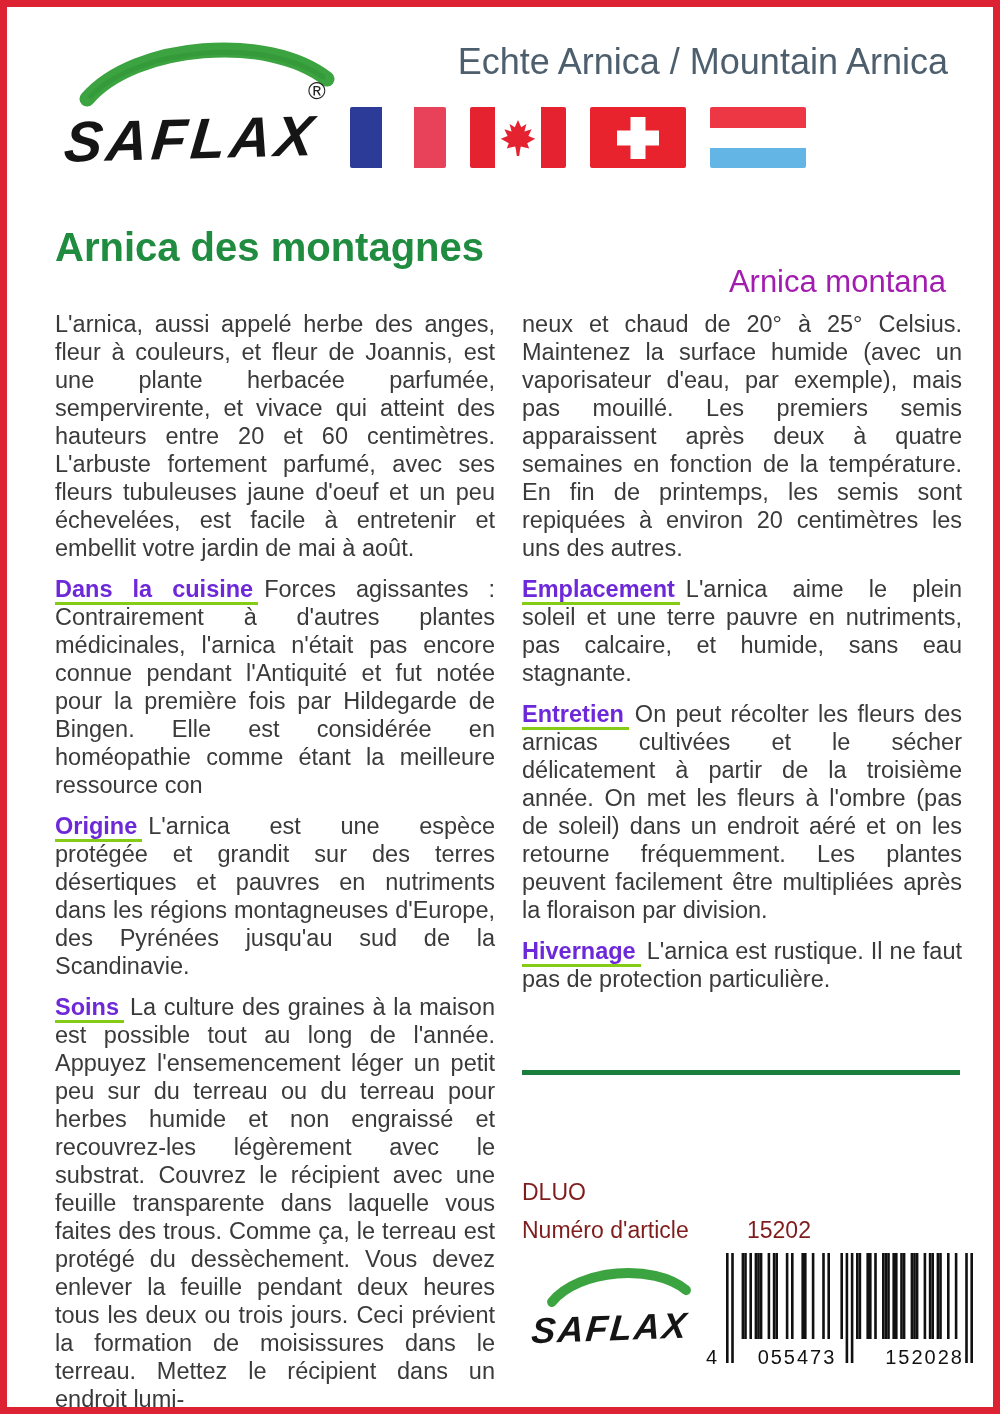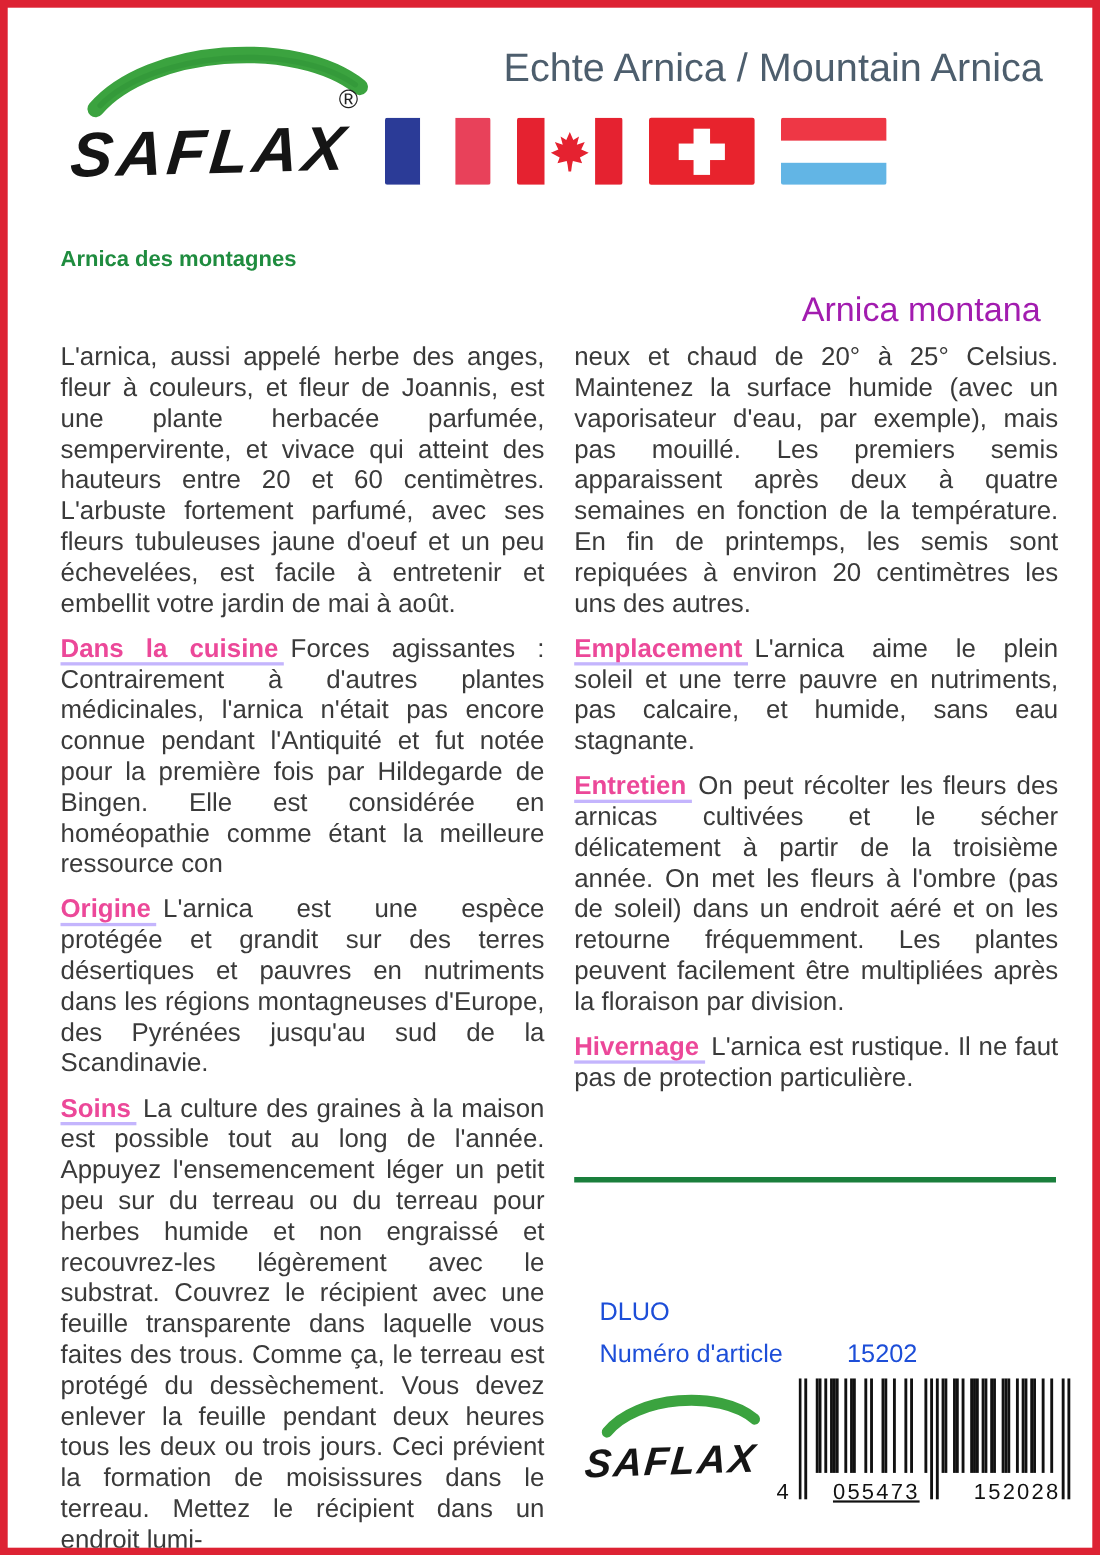--- a/index.html
+++ b/index.html
@@ -50,57 +50,57 @@
   .ch{background:#e8232d;}
   .ch .cross-v{position:absolute;left:50%;top:50%;width:15px;height:42px;background:#fff;transform:translate(-50%,-50%);}
   .ch .cross-h{position:absolute;left:50%;top:50%;width:42px;height:15px;background:#fff;transform:translate(-50%,-50%);}
   
   .lu .h1{top:0;height:34%;background:#ee3745;}
   .lu .h2{top:34%;height:33%;background:#ffffff;}
   .lu .h3{bottom:0;height:33%;background:#62b5e5;}
   
   .title-fr{
     position:absolute;left:48px;top:218px;margin:0;
-    font-size:20px;font-weight:bold;color:#1f8c3f;
+    font-size:40px;font-weight:bold;color:#1f8c3f;
   }
   .title-latin{
     position:absolute;right:47px;top:257px;margin:0;
     font-size:31px;font-weight:normal;color:#a21caf;
   }
   
   .col{position:absolute;top:303px;width:440px;
     font-size:23.5px;line-height:28px;text-align:justify;}
   .col-left{left:48px;}
   .col-right{left:515px;}
   .col p{margin:0 0 13px 0;}
   .shead{
-    color:#ec4899;font-weight:bold;
-    border-bottom:3px solid #c4b5fd;
+    color:#6d28d9;font-weight:bold;
+    border-bottom:3px solid #84cc16;
     padding-right:5px;margin-right:6px;
   }
   
   .footer{position:absolute;left:515px;top:1063px;width:452px;}
   .hr{width:438px;height:5px;background:#1a7f3c;}
-  .meta{margin-top:98px;font-size:23px;color:#1d4ed8;margin-left:23px;}
+  .meta{margin-top:98px;font-size:23px;color:#7f1d1d;}
   .meta .row{display:grid;grid-template-columns:225px 1fr;line-height:38px;}
   .bottom{position:relative;margin-top:10px;height:120px;}
   .logo-sm{left:10px;top:2px;width:180px;height:110px;}
   .logo-sm .arc{position:absolute;left:12px;top:2px;}
   .logo-sm .wordmark{
     position:absolute;left:0;top:46px;width:180px;
     font-size:36px;font-weight:bold;font-style:italic;
     letter-spacing:2px;color:#151515;
     transform:skewX(-7deg) rotate(-2deg);
     white-space:nowrap;
   }
   .barcode{position:absolute;right:0px;top:-6px;width:248px;height:118px;}
   .barcode svg{display:block;}
   .bc-digits{position:absolute;bottom:2px;font-size:20px;color:#111;letter-spacing:2px;}
   .bc-prefix{left:-20px;}
-  .bc-g1{left:4px;width:106px;text-align:right;text-decoration:underline;}
+  .bc-g1{left:18px;width:106px;text-align:center;}
   .bc-g2{left:132px;width:106px;text-align:right;}
 </style>
 </head>
 <body>
 
 <div class="page">
 
   <div class="logo logo-lg">
     <svg class="arc" width="268" height="78" viewBox="0 0 268 78">
       <path d="M14,66 C62,10 196,0 254,46" fill="none" stroke="#3ba33f" stroke-width="15" stroke-linecap="round"></path>

